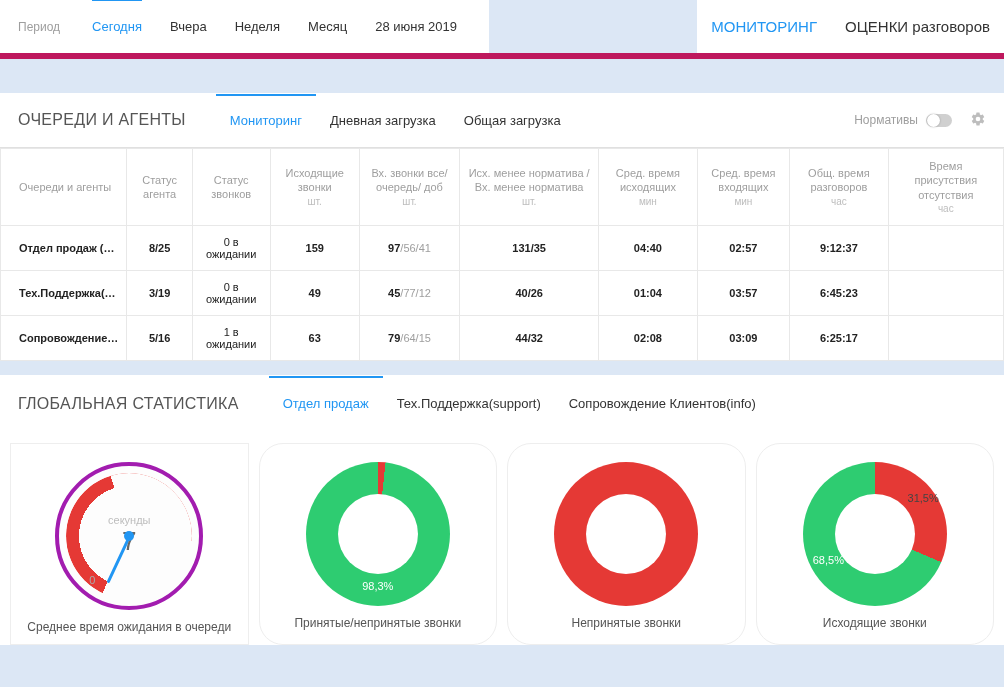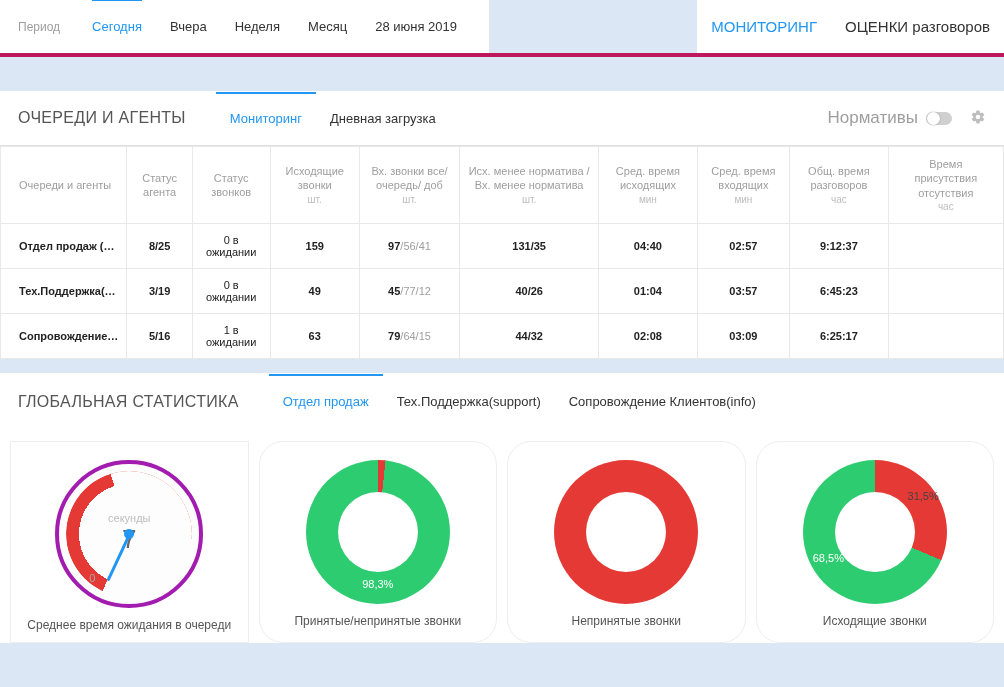--- a/index.html
+++ b/index.html
@@ -1,20 +1,20 @@
 <!DOCTYPE html>
 <html><head>
 <meta charset="utf-8">
 <style>
 * { margin: 0; padding: 0; box-sizing: border-box; }
 body { font-family: -apple-system, BlinkMacSystemFont, "Segoe UI", Arial, sans-serif; background: #dce7f5; color: #333; font-size: 13px; }
 .page { background: #fff; margin: 0; }
 
 
-.topbar { display: flex; align-items: center; background: #fff; border-bottom: 4px solid #be185d; }
+.topbar { display: flex; align-items: center; background: #fff; border-bottom: 6px solid #be185d; }
 .period-tabs { display: flex; align-items: center; padding: 0 18px; }
 .period-label { color: #9e9e9e; font-size: 12px; margin-right: 18px; }
 .period-tab { padding: 19px 0; margin: 0 14px; font-size: 13px; color: #333; cursor: pointer; position: relative; }
 .period-tab.active { color: #2196f3; }
 .period-tab.active::after { content: ""; position: absolute; left: 0; right: 0; top: -1px; height: 2px; background: #2196f3; }
 .topbar-spacer { flex: 1; background: #dce7f5; align-self: stretch; }
 .toptabs { display: flex; align-items: center; background: #fff; }
 .toptab { padding: 18px 14px; font-size: 15px; font-weight: 500; cursor: pointer; }
 .toptab.active { color: #2196f3; }
 
@@ -22,21 +22,21 @@
 .bluestrip { height: 34px; background: #dce7f5; }
 
 
 .section-head { display: flex; align-items: center; padding: 0 18px; background: #fff; border-bottom: 1px solid #e0e0e0; }
 .section-title { font-size: 16px; font-weight: 500; color: #555; padding: 18px 30px 18px 0; letter-spacing: 0.3px; }
 .subtabs { display: flex; }
 .subtab { padding: 18px 14px; font-size: 13px; cursor: pointer; position: relative; }
 .subtab.active { color: #2196f3; }
 .subtab.active::after { content:""; position:absolute; left:0; right:0; top:-1px; height:2px; background:#2196f3; }
 .section-right { margin-left: auto; display: flex; align-items: center; color: #9e9e9e; }
-.norm-label { font-size: 17px; margin-right: 8px; }
+.norm-label { font-size: 12px; margin-right: 8px; }
 .toggle { width: 26px; height: 13px; border-radius: 7px; background: #d0d0d0; position: relative; display: inline-block; margin-right: 18px; cursor: pointer; }
 .toggle::after { content:""; position:absolute; left:1px; top:0; width:13px; height:13px; border-radius:50%; background:#fff; box-shadow:0 0 2px rgba(0,0,0,0.3); }
 .gear { color: #bdbdbd; cursor: pointer; }
 
 
 .tbl { width: 100%; border-collapse: collapse; }
 .tbl th, .tbl td { border: 1px solid #e8e8e8; padding: 10px 8px; text-align: center; vertical-align: middle; }
 .tbl th { font-weight: 400; color: #9e9e9e; font-size: 11px; line-height: 1.3; }
 .tbl th .unit { display:block; font-size:10px; color:#bdbdbd; }
 .tbl td { font-size: 11px; color: #222; }
@@ -100,20 +100,21 @@
     </div>
   </div>
 
   <div class="bluestrip"></div>
 
   <div class="section-head">
     <div class="section-title">ОЧЕРЕДИ И АГЕНТЫ</div>
     <div class="subtabs">
       <div class="subtab active">Мониторинг</div>
       <div class="subtab">Дневная загрузка</div>
+      <div class="subtab">Общая загрузка</div>
     </div>
     <div class="section-right">
       <span class="norm-label">Нормативы</span>
       <span class="toggle"></span>
       <span class="gear">
         <svg width="16" height="16" viewBox="0 0 24 24" fill="currentColor">
             <path d="M19.14 12.94a7 7 0 0 0 .05-.94 7 7 0 0 0-.05-.94l2.03-1.58a.5.5 0 0 0 .12-.64l-1.92-3.32a.5.5 0 0 0-.6-.22l-2.39.96a7 7 0 0 0-1.62-.94l-.36-2.54a.5.5 0 0 0-.5-.42h-3.84a.5.5 0 0 0-.5.42l-.36 2.54c-.58.24-1.12.55-1.62.94l-2.39-.96a.5.5 0 0 0-.6.22L2.71 8.84a.5.5 0 0 0 .12.64l2.03 1.58a7 7 0 0 0-.05.94c0 .32.02.63.05.94l-2.03 1.58a.5.5 0 0 0-.12.64l1.92 3.32c.13.22.39.31.6.22l2.39-.96c.5.39 1.04.7 1.62.94l.36 2.54c.04.24.25.42.5.42h3.84c.25 0 .46-.18.5-.42l.36-2.54c.58-.24 1.12-.55 1.62-.94l2.39.96c.21.09.47 0 .6-.22l1.92-3.32a.5.5 0 0 0-.12-.64l-2.03-1.58zM12 15.5A3.5 3.5 0 1 1 12 8.5a3.5 3.5 0 0 1 0 7z"></path>
           </svg>
       </span>
     </div>

